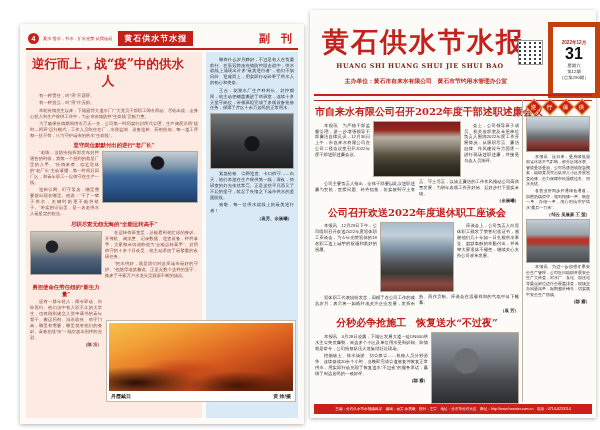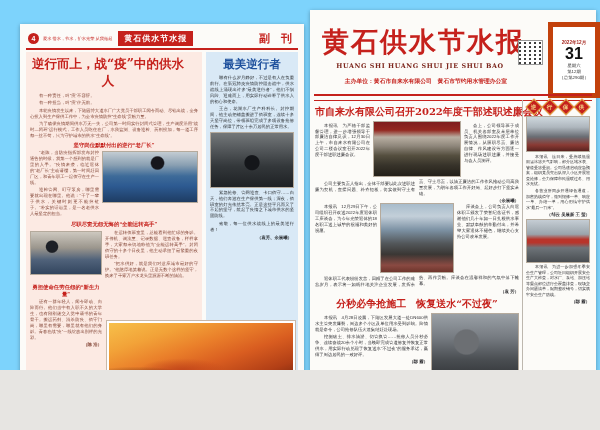--- a/index.html
+++ b/index.html
@@ -1,16 +1,16 @@
 <!DOCTYPE html>
 <html><head>
 <meta charset="utf-8">
 <style>
   html,body{margin:0;padding:0;background:#e7e5e2;font-family:"Liberation Sans",sans-serif;}
-  #stage{position:relative;width:600px;height:370px;background:#7dd3fc;overflow:hidden;}
+  #stage{position:relative;width:600px;height:430px;background:#ffffff;overflow:hidden;}
   .page{position:absolute;background:#fcfbf8;box-shadow:0 1px 4px rgba(0,0,0,.3);}
   
   #left-page{left:20px;top:24px;width:284px;height:400px;}
   .lp-header{position:absolute;left:8px;top:6px;right:8px;height:16px;display:flex;align-items:center;}
   .pgnum{width:11px;height:11px;border-radius:50%;background:#c5211c;color:#fff;font-size:7px;font-weight:bold;
          display:flex;align-items:center;justify-content:center;flex:0 0 auto;}
   .slogan{color:#c5211c;font-size:4.2px;margin-left:4px;white-space:nowrap;}
   .lp-mast{background:#c5211c;color:#fff;font-weight:bold;font-size:8px;padding:2px 6px;margin-left:6px;
            letter-spacing:1px;font-family:"DejaVu Serif",serif;}
   .section-label{margin-left:auto;color:#c5211c;font-weight:bold;font-size:11px;letter-spacing:4px;}
@@ -124,21 +124,20 @@
         <p class="p">在运转值班室里，总能看到他忙碌的身影。开停机、调流量、记录数据、巡查设备，样样拿手，大家都亲切地称他为“全能运转高手”。封闭值守的十多个日夜里，他主动承担了最繁重的夜班任务。</p>
         <p class="p">“把水供好，就是我们对这座城市最好的守护。”他憨厚地笑着说。正是无数个这样的坚守，换来了千家万户水龙头里源源不断的清流。</p>
       </div>
 
       <div class="subhead narrow">勇担使命任劳任怨的“新生力量”</div>
       <p class="p narrow">还有一群年轻人，闻令即动、向险而行。他们当中有入职不久的大学生，也有刚刚递交入党申请书的青年骨干。搬运药剂、消杀防疫、值守门岗，哪里有需要，哪里就有他们的身影。青春在战“疫”一线绽放出别样的光彩。</p>
       <div class="byline">（陈 浩）</div>
     </div>
 
     <div class="blue-col">
-      <div class="side-title">最美逆行者</div>
       <p class="p">哪有什么岁月静好，不过是有人在负重前行。在新冠肺炎疫情防控阻击战中，供水战线上涌现出许多“最美逆行者”，他们不惧风险、迎难而上，用实际行动诠释了供水人的初心和使命。</p>
       <p class="p">王台，花湖水厂生产科科长。封控期间，他主动把铺盖搬进了值班室，连续十多天坚守岗位，带领班组完成了多项设备抢修任务，保障了片区十余万居民的正常用水。</p>
       <div class="ph ph-dark"></div>
       <p class="p">紧急抢修、管网巡查、卡口值守……白天，他们奔波在生产保供第一线；深夜，值班室的灯光依然常亮。正是这些平凡而又了不起的坚守，筑起了疫情之下城市供水的坚固防线。</p>
       <p class="p">致敬，每一位供水战线上的最美逆行者！</p>
       <div class="byline">（袁芳、余晨曦）</div>
     </div>
 
     <div class="widephoto">
       <div class="img"></div>
@@ -168,20 +167,21 @@
       <div class="row3">
         <p class="p colT">本报讯　为严格干部监督管理，进一步增强领导干部廉洁自律意识，12月30日上午，市自来水有限公司在公司二楼会议室召开2022年度干部述职述廉会议。</p>
         <div class="ph ph-meeting"></div>
         <p class="p colT">会上，公司领导班子成员、机关各部室及基层单位负责人围绕2022年度工作开展情况，从履职尽责、廉洁自律、作风建设等方面逐一进行现场述职述廉，并接受与会人员测评。</p>
       </div>
       <div class="twocol">
         <p class="p">公司主要负责人指出，全体干部要以此次述职述廉为契机，查摆问题、补齐短板，切实做到守土有责、守土尽责，以清正廉洁的工作作风推动公司高质量发展，为明年各项工作开好局、起好步打下坚实基础。</p>
       </div>
       <div class="r-byline">（余晨曦）</div>
 
+      <div class="art-title">公司召开欢送2022年度退休职工座谈会</div>
       <div class="row3">
         <p class="p colT">本报讯　12月29日下午，公司组织召开欢送2022年度退休职工座谈会，为今年光荣退休的18名职工送上诚挚的祝福和美好的祝愿。</p>
         <div class="ph ph-group"></div>
         <p class="p colT">座谈会上，公司负责人向退休职工颁发了荣誉纪念证书，感谢他们几十年如一日扎根供水事业、默默奉献的辛勤付出，并希望大家退休不褪色，继续关心支持公司改革发展。</p>
       </div>
       <div class="twocol">
         <p class="p">退休职工代表纷纷发言，回顾了在公司工作的难忘岁月，表示将一如既往地关注企业发展，发挥余热、再作贡献。座谈会在温馨祥和的气氛中落下帷幕。</p>
       </div>
       <div class="r-byline">（袁 芳）</div>
 

